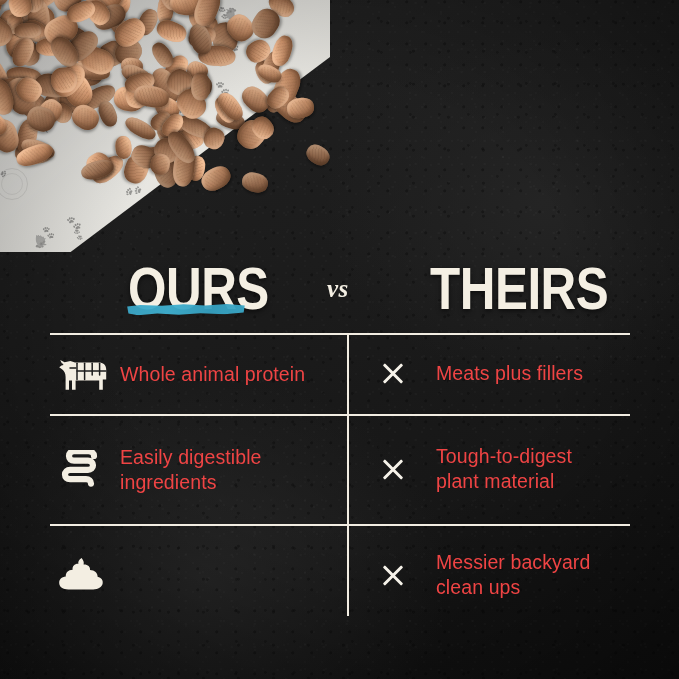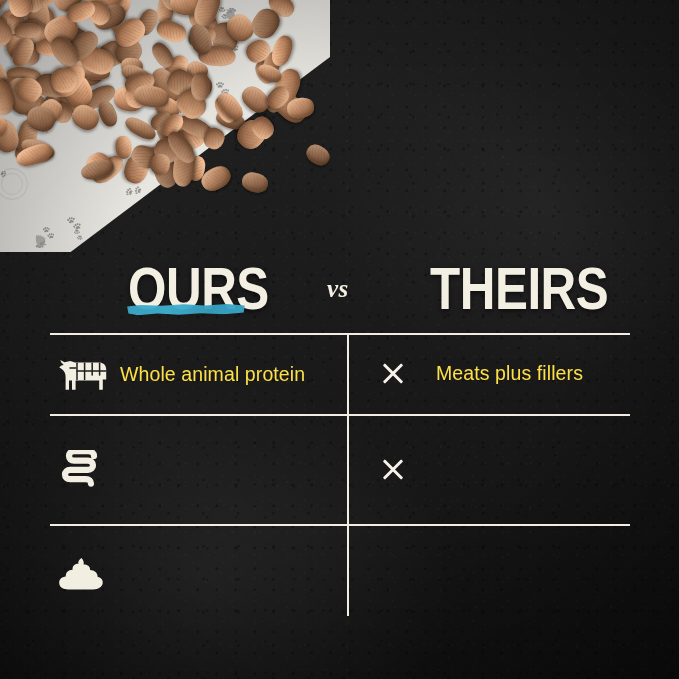--- a/index.html
+++ b/index.html
@@ -240,21 +240,21 @@
     display: flex;
     align-items: center;
     justify-content: flex-start;
   }
   .icon-wrap.x {
     width: 56px;
     flex: 0 0 56px;
   }
 
   .feat-text {
-    color: #fde047;
+    color: #ef4444;
     font-size: 19.5px;
     line-height: 1.28;
     font-weight: normal;
     letter-spacing: .1px;
     white-space: pre-line;
   }
 
   .x-mark {
     position: relative;
     width: 25px;
@@ -497,36 +497,50 @@
         </div>
       </div>
 
       <div class="trow r2">
         <div class="cell left">
           <div class="icon-wrap">
             <svg width="46" height="40" viewBox="0 0 46 40" fill="none" aria-hidden="true">
               <path d="M36 6 C36 2.8 33.2 1.2 30.4 1.2 L16.0 1.2 C13.0 1.2 11.0 3.2 11.0 6.0 C11.0 8.8 13.0 10.6 16.0 10.6 L30.0 10.6 C33.0 10.6 35.0 12.6 35.0 15.2 C35.0 18.0 33.0 19.8 30.0 19.8 L12.0 19.8 C9.0 19.8 7.0 21.8 7.0 24.5 C7.0 27.3 9.0 29.2 12.0 29.2 L28.0 29.2 C31.0 29.2 33.0 31.0 33.0 33.6" stroke="#f3eee2" stroke-width="6.2" stroke-linecap="round" stroke-linejoin="round" fill="none"></path>
             </svg>
           </div>
+          <div class="feat-text">Easily digestible
+ingredients</div>
         </div>
         <div class="cell right">
           <div class="icon-wrap x">
             <div class="x-mark">
                 <span></span>
                 <span></span>
               </div>
           </div>
+          <div class="feat-text">Tough-to-digest
+plant material</div>
         </div>
       </div>
 
       <div class="trow r3 last">
         <div class="cell left">
           <div class="icon-wrap">
             <svg width="46" height="40" viewBox="0 0 46 40" fill="none" aria-hidden="true">
               <path d="M23.6 2.0 C25.4 4.2 26.2 6.4 25.6 8.4 C29.8 8.2 32.4 10.6 32.0 14.0 C36.6 14.2 39.8 17.0 39.6 20.8 C43.4 21.6 45.4 24.4 44.6 27.8 C43.8 31.2 40.2 33.4 35.2 33.4 L10.4 33.4 C5.0 33.4 1.4 31.0 1.2 27.2 C1.0 23.6 3.6 21.0 7.8 20.6 C7.4 16.8 10.2 13.8 14.6 13.8 C14.2 10.2 16.6 7.6 20.4 7.8 C19.8 5.6 21.0 3.6 23.6 2.0 Z" fill="#f3eee2"></path>
             </svg>
           </div>
         </div>
+        <div class="cell right">
+          <div class="icon-wrap x">
+            <div class="x-mark">
+                <span></span>
+                <span></span>
+              </div>
+          </div>
+          <div class="feat-text">Messier backyard
+clean ups</div>
+        </div>
       </div>
 
     </div>
   </div>
 </div>
 
 </body></html>

